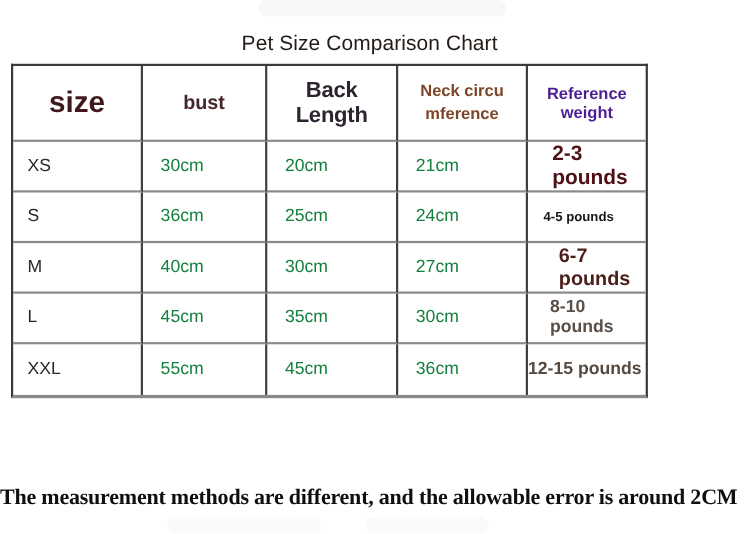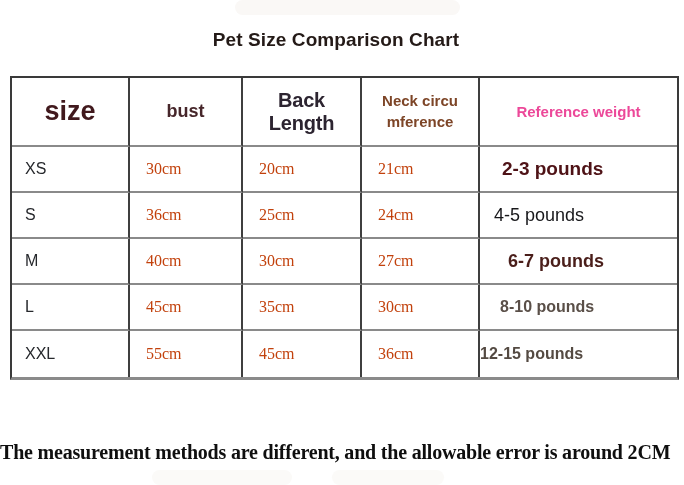--- a/index.html
+++ b/index.html
@@ -19,29 +19,29 @@
   }
   .artifact-top    { left: 235px; top: 0;     width: 225px; height: 15px; background: #faf8f6; }
   .artifact-bot-1  { left: 152px; top: 470px; width: 140px; height: 15px; background: #fbfaf8; }
   .artifact-bot-2  { left: 332px; top: 470px; width: 112px; height: 15px; background: #fbfaf8; }
 
   .title {
     position: absolute;
     top: 29px; left: 0; right: 12px;
     text-align: center;
     font-size: 19px;
-    font-weight: 700;
+    font-weight: 400;
     color: #241a17;
     letter-spacing: 0.1px;
   }
 
   table.size-table {
     position: absolute;
-    left: 10px; top: 76px;
-    width: 669px;
+    left: 10px; top: 58px;
+    width: 579px;
     table-layout: fixed;
     border-collapse: separate;
     border-spacing: 0;
     border: 2px solid #3a3a3a;
     border-bottom: 3px solid #8a8a8a;
     background: #ffffff;
   }
   .size-table th, .size-table td {
     border-right: 2px solid #3f3f3f;
     border-bottom: 2px solid #8a8a8a;
@@ -51,27 +51,27 @@
   .size-table th:last-child, .size-table td:last-child { border-right: none; }
   .size-table tbody tr:last-child td { border-bottom: none; }
 
   .size-table thead th { height: 69px; text-align: center; font-weight: 700; }
   .size-table tbody td { height: 46px; text-align: left; }
 
   .h-size { font-size: 27px; color: #41191d; }
   .h-bust { font-size: 18px; color: #46262a; }
   .h-back { font-size: 20px; color: #2c2430; letter-spacing: -0.2px; }
   .h-neck { font-size: 15px; color: #7d4527; line-height: 1.35; padding: 0 12px; }
-  .h-ref  { font-size: 15px; color: #ec4899; }
+  .h-ref  { font-size: 15px; color: #4c1d95; }
 
   .c-size { font-size: 16px; color: #26282c; padding-left: 13px; }
-  .c-val  { font-size: 16px; color: #c2410c; padding-left: 16px; font-family: Liberation Serif, serif; }
+  .c-val  { font-size: 16px; color: #15803d; padding-left: 16px; }
 
   .c-weight.w0 { color: #4e1216; font-weight: 700; font-size: 19px; padding-left: 22px; }
-  .c-weight.w1 { color: #17171a; font-weight: 400; font-size: 18px; padding-left: 14px; }
+  .c-weight.w1 { color: #17171a; font-weight: 700; font-size: 12px; padding-left: 14px; }
   .c-weight.w2 { color: #4a1e1a; font-weight: 700; font-size: 18px; padding-left: 28px; }
   .c-weight.w3 { color: #5a4f48; font-weight: 600; font-size: 16px; padding-left: 20px; }
   .c-weight.w4 { color: #433c4a; font-weight: 600; font-size: 15px; padding-left: 30px; }
   .c-weight.w5 { color: #544a42; font-weight: 600; font-size: 16px; }
 
   .note {
     position: absolute;
     top: 441px; left: 0;
     width: 600px;
     text-align: center;

